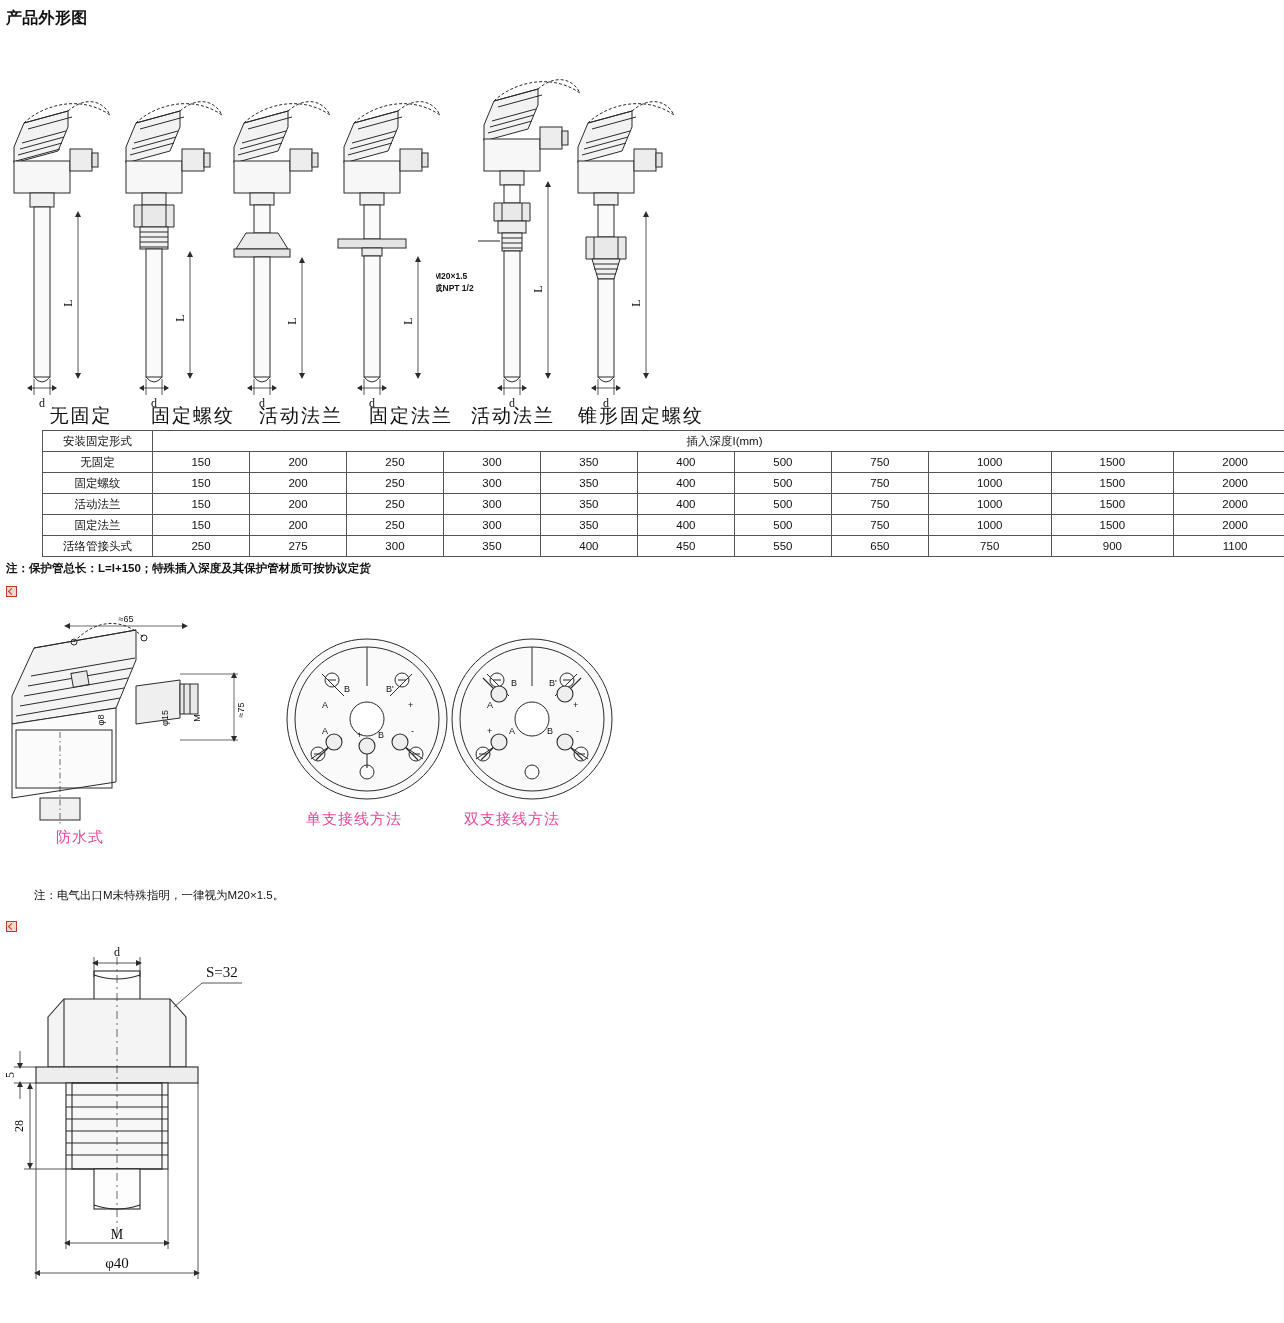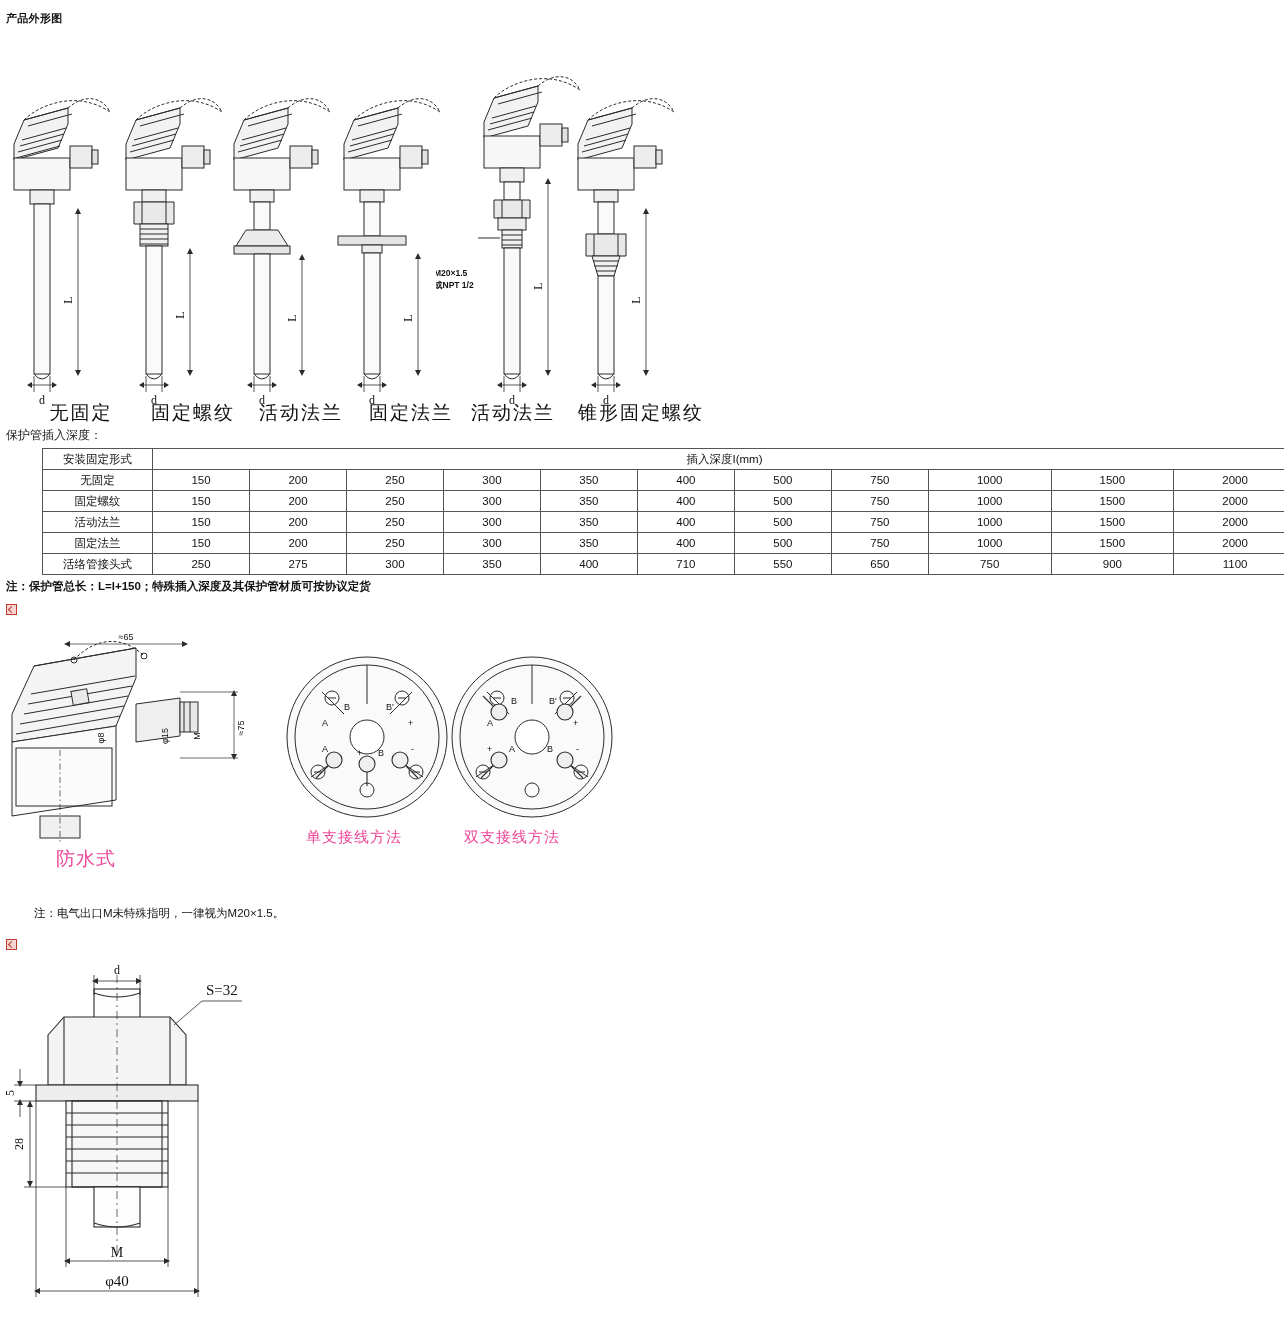--- a/index.html
+++ b/index.html
@@ -5,21 +5,21 @@
   html,body{margin:0;padding:0;}
   body{
     width:1284px;
     background:#ffffff;
     font-family:"Liberation Sans", sans-serif;
     color:#1a1a1a;
     -webkit-font-smoothing:antialiased;
   }
   .page{position:relative;width:1284px;min-height:1323px;padding:0;}
   .sec-title{
-    font-size:11px;font-weight:bold;color:#111;letter-spacing:.3px;
+    font-size:16px;font-weight:bold;color:#111;letter-spacing:.3px;
   }
   .broken-img{
     display:inline-block;width:9px;height:9px;border:1px solid #c0392b;
     background:#f3d6d3;position:relative;vertical-align:middle;
   }
   .broken-img:after{
     content:"";position:absolute;left:2px;top:2px;width:4px;height:4px;
     border-left:1px solid #c0392b;border-bottom:1px solid #c0392b;transform:rotate(45deg);
   }
   
@@ -322,21 +322,20 @@
           <path d="M50 322 l5 3 l-5 3" fill="#2b2b2b" stroke="none"></path>
         </g>
         <text x="40" y="344" font-size="12" font-family="Liberation Serif, serif" fill="#111" text-anchor="middle">d</text>
       </svg>
       <div class="probe-label" style="width:170px;left:-10px;">锥形固定螺纹</div>
     </div>
 
   </div>
 
   <div id="depth-block">
-    <div id="depth-title">保护管插入深度：</div>
     <table class="depth">
       <tbody>
         <tr>
           <th class="first">安装固定形式</th>
           <th colspan="11">插入深度I(mm)</th>
         </tr>
 
         <tr>
           <td class="first">无固定</td>
           <td>150</td>
@@ -398,21 +397,21 @@
         </tr>
 
 
         <tr>
           <td class="first">活络管接头式</td>
           <td>250</td>
           <td>275</td>
           <td>300</td>
           <td>350</td>
           <td>400</td>
-          <td>710</td>
+          <td>450</td>
           <td>550</td>
           <td>650</td>
           <td>750</td>
           <td>900</td>
           <td>1100</td>
         </tr>
       </tbody>
     </table>
     <div class="note">注：保护管总长：L=l+150；特殊插入深度及其保护管材质可按协议定货</div>
   </div>
@@ -468,21 +467,21 @@
         <line x1="176" y1="128" x2="234" y2="128"></line>
       </g>
       <text x="240" y="98" font-size="9" font-family="Liberation Sans, sans-serif" fill="#111" transform="rotate(-90 240,98)" text-anchor="middle">≈75</text>
 
       <text x="100" y="108" font-size="9" font-family="Liberation Sans, sans-serif" fill="#111" transform="rotate(-90 100,108)" text-anchor="middle">φ8</text>
 
       <text x="164" y="106" font-size="9" font-family="Liberation Sans, sans-serif" fill="#111" transform="rotate(-90 164,106)" text-anchor="middle">φ15</text>
 
       <text x="196" y="106" font-size="9" font-family="Liberation Sans, sans-serif" fill="#111" transform="rotate(-90 196,106)" text-anchor="middle">M</text>
     </svg>
-    <div class="box-caption" style="left:52px;top:222px;font-size:19px;">防水式</div>
+    <div class="box-caption" style="left:52px;top:222px;font-size:15px;">防水式</div>
 
     <svg width="170" height="170" viewBox="0 0 170 170" style="position:absolute;left:278px;top:28px;">
       <g fill="none" stroke="#2b2b2b" stroke-width="1">
         <circle cx="85" cy="85" r="80" fill="#fafafa"></circle>
         <circle cx="85" cy="85" r="72"></circle>
 
         <line x1="85" y1="13" x2="85" y2="52"></line>
         <line x1="29" y1="125" x2="60" y2="104"></line>
         <line x1="141" y1="125" x2="110" y2="104"></line>
         <path d="M40 40 L62 62 M130 40 L108 62"></path>

